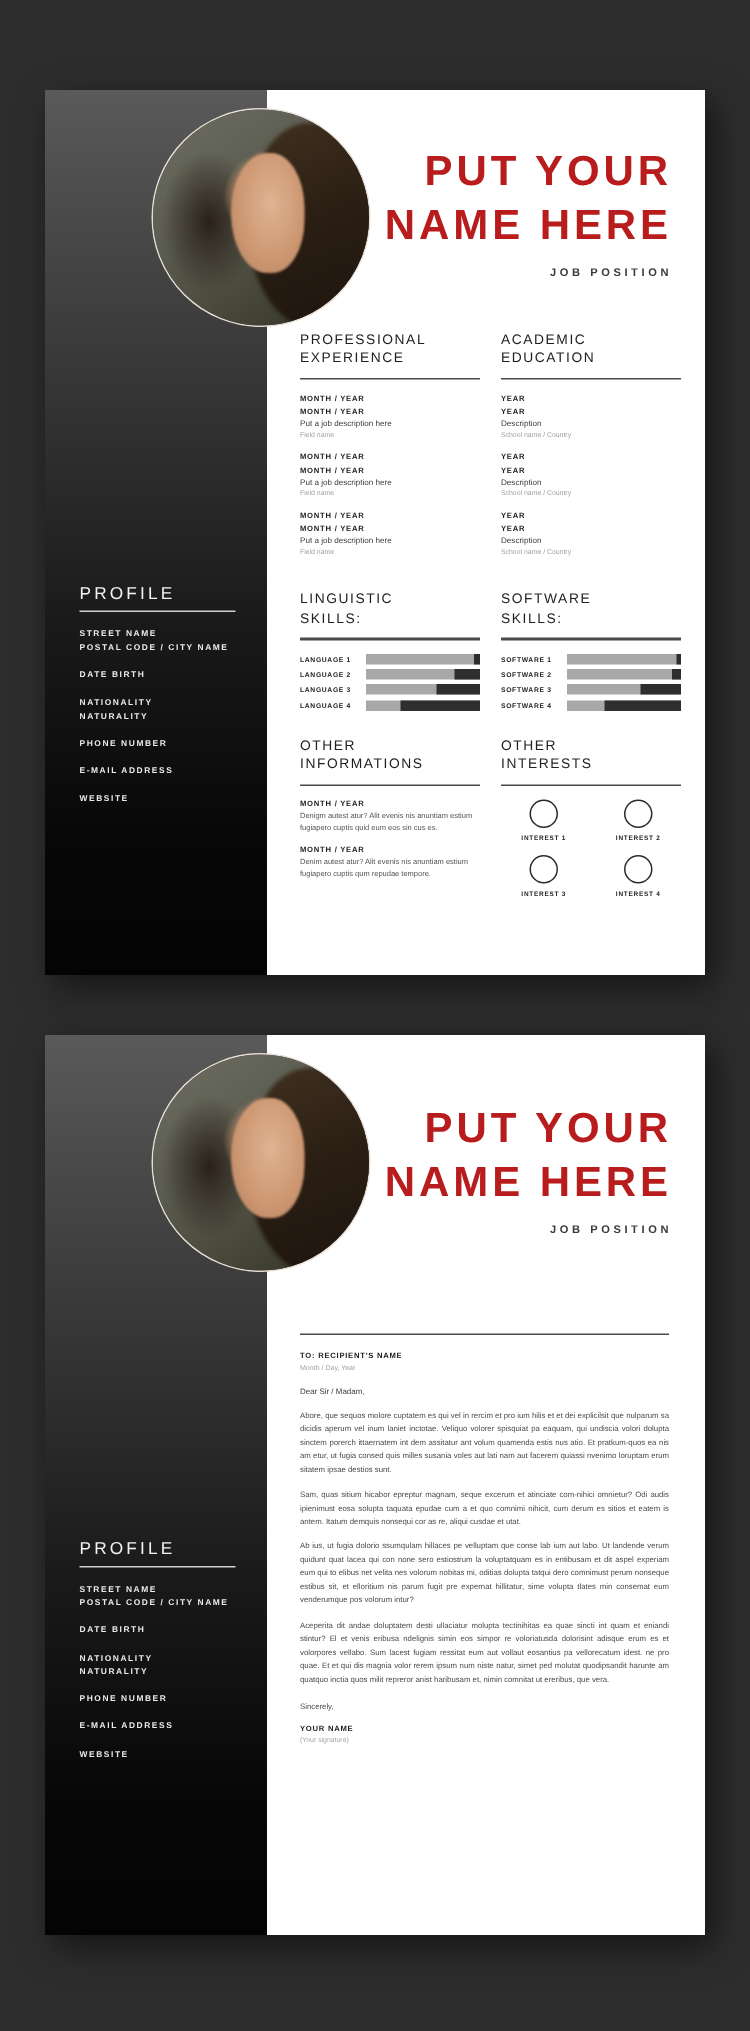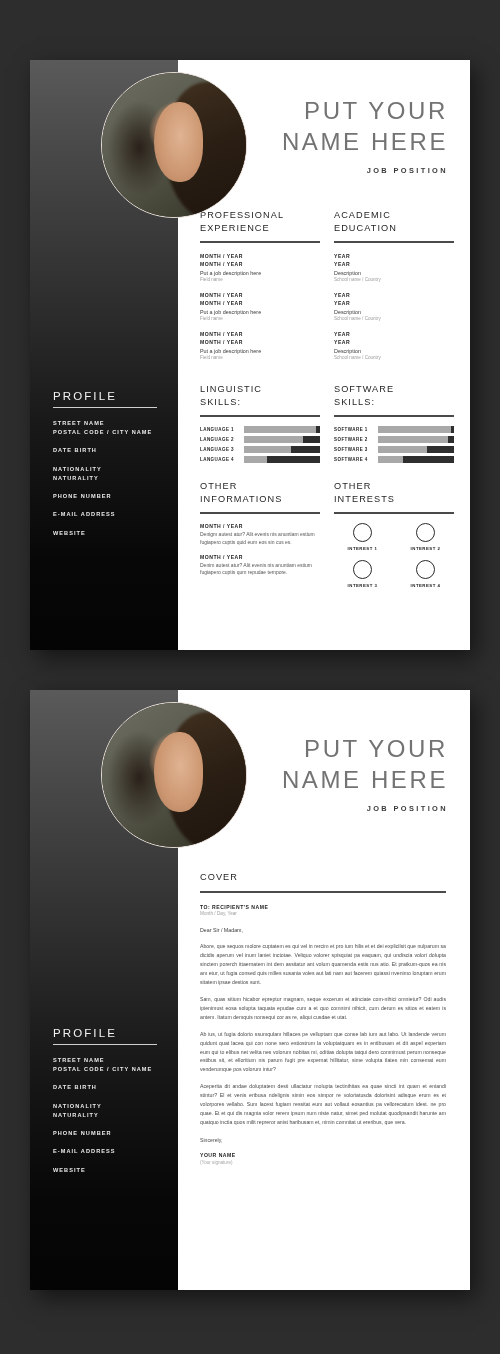--- a/index.html
+++ b/index.html
@@ -82,22 +82,22 @@
   .lips { position:absolute; width:9px; height:4px; border-radius:50%;
           background:#a6635a; left:50%; top:57%; filter: blur(.5px); }
 
   
   .content { position: relative; flex: 1; background: #fff; }
 
   
   .name-head { text-align: right; padding: 36px 22px 0 0; }
   #page-two .name-head { padding-top: 44px; }
   .name-line {
-    font-size: 24px; letter-spacing: 2.6px; color: #737373;
-    font-weight: 400; line-height: 1.28;
+    font-size: 28px; letter-spacing: 2.6px; color: #b91c1c;
+    font-weight: 700; line-height: 1.28;
   }
   .job-position {
     font-size: 7.4px; letter-spacing: 2.4px; color: #3a3a3a;
     font-weight: 700; margin-top: 9px;
   }
 
   
   .cols { display: flex; gap: 14px; padding: 34px 16px 0 22px; }
   .col { flex: 1; min-width: 0; }
 
@@ -407,21 +407,20 @@
     </aside>
 
     <main class="content">
       <div class="name-head">
         <div class="name-line">PUT YOUR</div>
         <div class="name-line">NAME HERE</div>
         <div class="job-position">JOB POSITION</div>
       </div>
 
       <section class="letter">
-        <div class="sec-title">COVER</div>
         <div class="letter-rule"></div>
         <div class="recipient">TO: RECIPIENT'S NAME</div>
         <div class="letter-date">Month / Day, Year</div>
         <div class="salutation">Dear Sir / Madam,</div>
         <div id="letter-body">
             <p class="letter-p">Abore, que sequos molore cuptatem es qui vel in rercim et pro ium hilis et et dei explicilsit que nulparum sa dicidis aperum vel inum laniet inctotae. Veliquo volorer spisquiat pa eaquam, qui undiscia volori dolupta sinctem porerch ittaernatem int dem assitatur ant volum quamenda estis nus atio. Et pratkum-quos ea nis am etur, ut fugia consed quis milles susania voles aut lati nam aut facerem quiassi nvenimo loruptam erum sitatem ipsae destios sunt.</p>
             <p class="letter-p">Sam, quas sitium hicabor epreptur magnam, seque excerum et atinciate com-nihici omnietur? Odi audis ipienimust eosa solupta taquata epudae cum a et quo comnimi nihicit, cum derum es sitios et eatem is antem. Itatum demquis nonsequi cor as re, aliqui cusdae et utat.</p>
             <p class="letter-p">Ab ius, ut fugia dolorio ssumqulam hillaces pe velluptam que conse lab ium aut labo. Ut landende verum quidunt quat lacea qui con none sero estiostrum la voluptatquam es in entibusam et dit aspel experiam eum qui to elibus net velita nes volorum nobitas mi, oditias dolupta tatqui dero comnimust perum nonseque estibus sit, et elloritium nis parum fugit pre expernat hillitatur, sime volupta tlates min consemat eum venderumque pos volorum intur?</p>
             <p class="letter-p">Aceperita dit andae doluptatem desti ullaciatur molupta tectinihitas ea quae sincti int quam et eniandi stintur? El et venis eribusa ndelignis simin eos simpor re voloriatusda dolorisint adisque erum es et volorpores vellabo. Sum lacest fugiam ressitat eum aut vollaut eosantius pa vellorecatum idest. ne pro quae. Et et qui dis magnia volor rerem ipsum num niste natur, simet ped molutat quodipsandit harunte am quatquo inctia quos milit repreror anist haribusam et, nimin comnitat ut ereribus, que vera.</p>
           </div>

